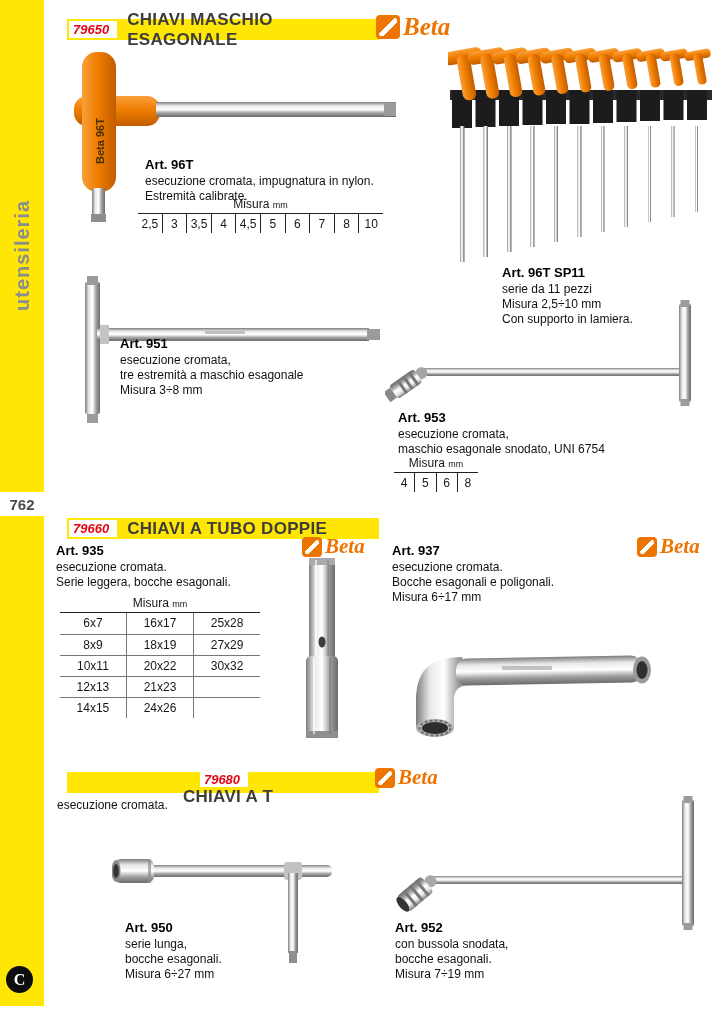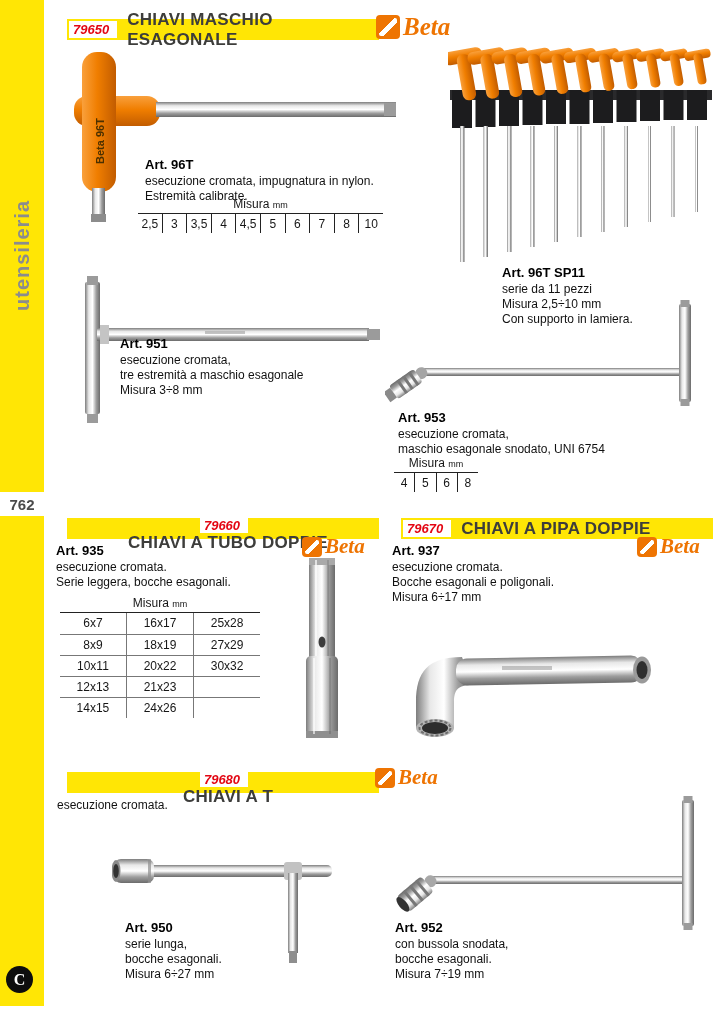--- a/index.html
+++ b/index.html
@@ -232,21 +232,21 @@
       <span class="mt-unit">mm</span>
     </div>
     <div class="mt-row">
       <div class="mt-cell">4</div>
       <div class="mt-cell">5</div>
       <div class="mt-cell">6</div>
       <div class="mt-cell">8</div>
     </div>
   </div>
 
-  <div class="sec-bar" style="left:55px;top:518px;width:312px;flex-direction:column;">
+  <div class="sec-bar" style="left:55px;top:518px;width:312px;">
     <span class="sec-code">79660</span>
     <span class="sec-title">CHIAVI A TUBO DOPPIE</span>
   </div>
   <div class="beta" style="left:302px;top:536px;">
     <span class="beta-ic"></span>
     <span class="beta-tx">Beta</span>
   </div>
 
   <div class="tb" style="left:56px;top:543px;width:230px;">
     <div class="nm">Art. 935</div>
@@ -295,24 +295,20 @@
     <rect x="15" y="2" width="26" height="7" fill="#a9a9a9"></rect>
     <rect x="21" y="4" width="2" height="100" fill="#ffffff" opacity="0.65"></rect>
     <rect x="33" y="4" width="2" height="100" fill="#000000" opacity="0.12"></rect>
     <rect x="12" y="100" width="32" height="82" rx="5" fill="url(#chromeV)"></rect>
     <rect x="12" y="175" width="32" height="7" fill="#8f8f8f"></rect>
     <rect x="19" y="102" width="2" height="76" fill="#ffffff" opacity="0.6"></rect>
     <rect x="35" y="102" width="2" height="76" fill="#000000" opacity="0.12"></rect>
     <ellipse cx="28" cy="86" rx="3.5" ry="5.5" fill="#3c3c3c"></ellipse>
   </svg>
 
-  <div class="sec-bar" style="left:389px;top:518px;width:312px;">
-    <span class="sec-code">79670</span>
-    <span class="sec-title">CHIAVI A PIPA DOPPIE</span>
-  </div>
   <div class="beta" style="left:637px;top:536px;">
     <span class="beta-ic"></span>
     <span class="beta-tx">Beta</span>
   </div>
 
   <div class="tb" style="left:392px;top:543px;width:240px;">
     <div class="nm">Art. 937</div>
     <div>esecuzione cromata.</div>
     <div>Bocche esagonali e poligonali.</div>
     <div>Misura 6÷17 mm</div>

